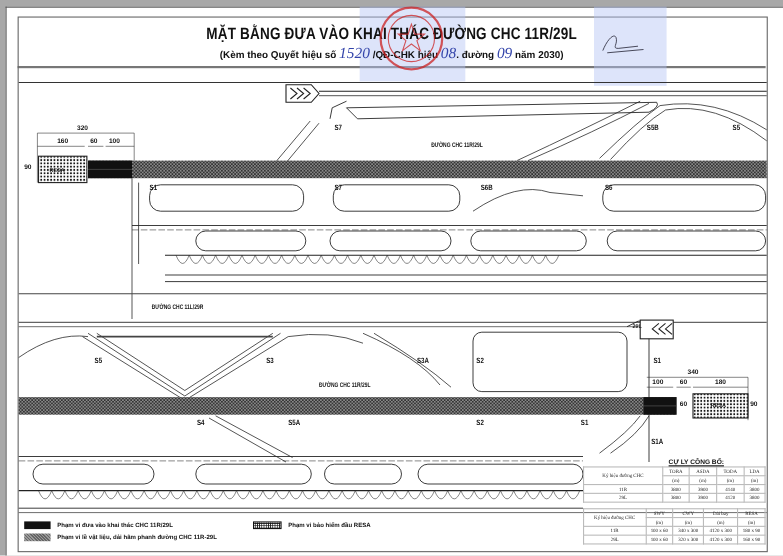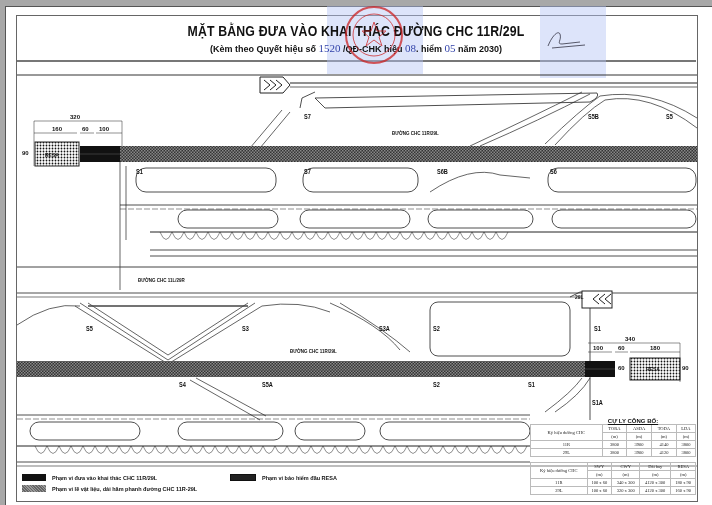--- a/index.html
+++ b/index.html
@@ -2,21 +2,21 @@
 <html><head>
 <meta charset="utf-8">
 <style>
   html,body{margin:0;padding:0;}
   body{width:712px;height:505px;background:#a8a8a8;position:relative;overflow:hidden;font-family:"Liberation Sans",sans-serif;}
   .page{position:absolute;left:5px;top:6px;width:707px;height:499px;background:#fff;border-left:1px solid #555;border-top:1px solid #555;}
   .frame{position:absolute;left:16px;top:15px;width:680px;height:485px;border:1px solid #666;}
   .title-band{position:absolute;left:16px;top:15px;width:680px;height:45px;border-bottom:2px solid #777;}
   .title{position:absolute;left:0;width:712px;top:22px;text-align:center;font-weight:bold;font-size:15px;letter-spacing:0.2px;color:#111;transform:scaleX(0.82);transform-origin:356px 0;}
   .subtitle{position:absolute;left:0;width:712px;top:42px;text-align:center;font-size:9px;font-weight:bold;color:#111;}
-  .subtitle .hand{font-family:"Liberation Serif",serif;font-weight:normal;color:#3344aa;font-size:11px;}
+  .subtitle .hand{font-family:"Liberation Serif",serif;font-style:italic;font-weight:normal;color:#3344aa;font-size:14px;}
   .stamp-hl{position:absolute;left:327px;top:6px;width:96px;height:68px;background:rgba(180,195,245,0.45);}
   .sig-hl{position:absolute;left:540px;top:6px;width:66px;height:72px;background:rgba(180,195,245,0.45);}
   svg.drawing{position:absolute;left:0;top:0;}
   .lbl{position:absolute;font-size:7px;font-weight:bold;color:#111;transform:scaleX(0.8);transform-origin:0 0;white-space:nowrap;}
   .rw{position:absolute;font-size:6px;font-weight:bold;color:#111;white-space:nowrap;transform:scaleX(0.75);transform-origin:0 0;}
   .dim{position:absolute;font-size:6px;color:#111;font-weight:bold;}
   .legend{position:absolute;font-size:5.5px;font-weight:bold;color:#111;white-space:nowrap;display:flex;align-items:center;gap:6px;}
   .sw{display:inline-block;width:24px;height:7px;}
   .sw.black{background:#111;}
   .sw.gray{background:repeating-linear-gradient(45deg,#666 0 1px,#999 1px 2px);}
@@ -34,22 +34,22 @@
 <div class="title-band"></div>
 <div class="frame"></div>
 <div class="stamp-hl"></div>
 <div class="sig-hl"></div>
 
 <div class="title">MẶT BẰNG ĐƯA VÀO KHAI THÁC ĐƯỜNG CHC 11R/29L</div>
 <div class="subtitle">
   <span>(Kèm theo Quyết hiệu số</span>
   <span class="hand">1520</span>
   <span>/QĐ-CHK hiệu</span>
-  <span class="hand">08</span><span>. hiểm</span>
-  <span class="hand">05</span>
+  <span class="hand">08</span><span>. đường</span>
+  <span class="hand">09</span>
   <span>năm 2030)</span>
 </div>
 
 <svg class="drawing" width="712" height="505">
   <defs>
     <pattern id="rwhatch" width="3" height="3" patternUnits="userSpaceOnUse">
       <rect width="3" height="3" fill="#333"></rect>
       <rect x="0" y="0" width="1.5" height="1.5" fill="#888"></rect>
       <rect x="1.5" y="1.5" width="1.5" height="1.5" fill="#888"></rect>
     </pattern>

